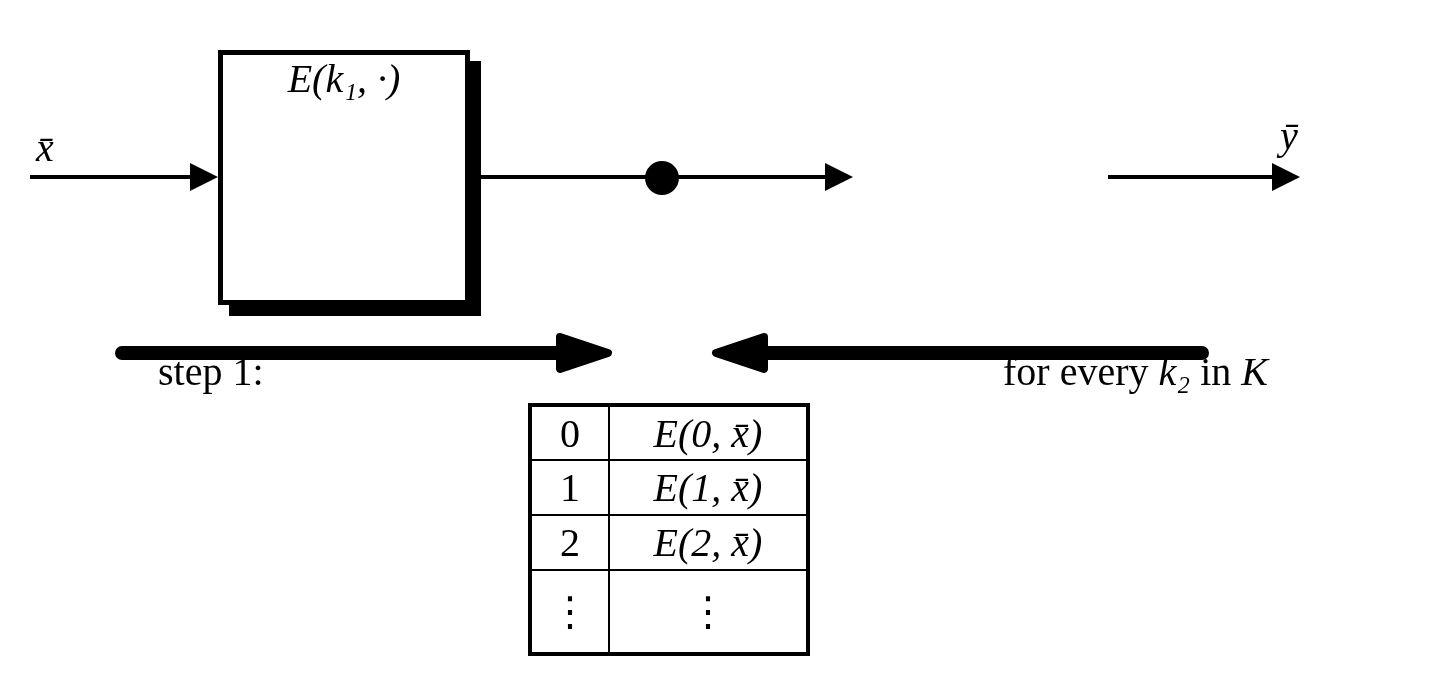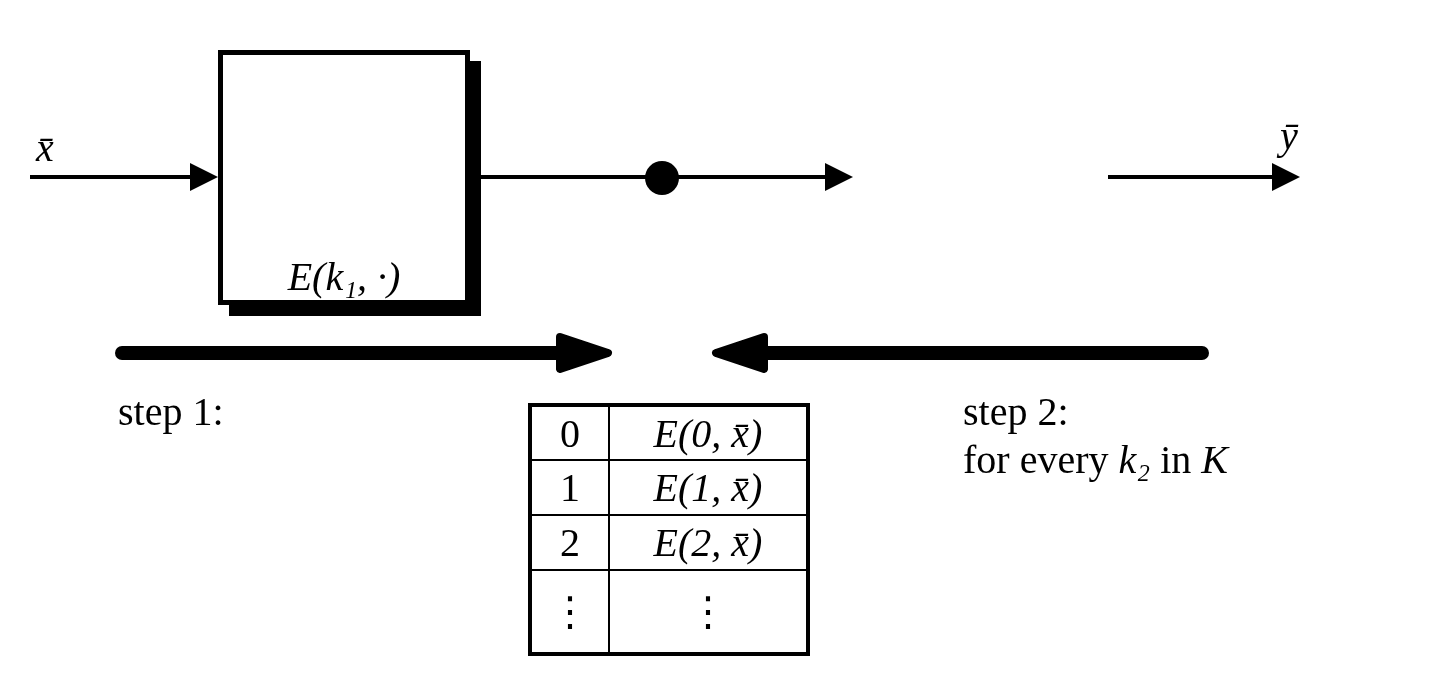--- a/index.html
+++ b/index.html
@@ -6,21 +6,21 @@
   .canvas{
     position:relative;width:1452px;height:680px;background:#ffffff;color:#000;
     font-family:"Liberation Serif","DejaVu Serif","DejaVu Sans",serif;
     overflow:hidden;
   }
   
   .block{
     position:absolute;top:50px;width:252px;height:255px;box-sizing:border-box;
     border:5px solid #000;background:#fff;
     box-shadow:11px 11px 0 0 #000;
-    display:flex;align-items:flex-end;justify-content:center;
+    display:flex;align-items:flex-start;justify-content:center;
     font-size:40px;font-style:italic;
   }
   .block1{left:218px;}
   .block2{left:853px;width:255px;}
   
   .hline{position:absolute;height:4px;background:#000;}
   .ahead{
     position:absolute;width:0;height:0;
     border-top:14px solid transparent;border-bottom:14px solid transparent;
     border-left:28px solid #000;
@@ -38,22 +38,23 @@
   
   .mathlabel{position:absolute;font-style:italic;font-size:40px;line-height:1;}
   .in-label{left:36px;top:128px;}
   .out-label{left:1280px;top:116px;}
   
   .stepsvg{position:absolute;top:331px;}
   .s1{left:108px;}
   .s2{left:706px;}
   
   .caption{
-    position:absolute;top:388px;font-size:40px;line-height:48px;
+    position:absolute;top:348px;font-size:40px;line-height:48px;
     white-space:nowrap;
+    margin-left:40px;
   }
   .c1{left:118px;}
   .c2{left:963px;}
   .m{font-style:italic;text-align:center;}
   
   .lookup{
     position:absolute;left:528px;top:403px;
     border-collapse:collapse;background:#fff;
   }
   .lookup,
@@ -99,21 +100,20 @@
   <svg class="stepsvg s2" width="510" height="44" viewBox="0 0 510 44">
     <line x1="58" y1="22" x2="496" y2="22" stroke="#000" stroke-width="14" stroke-linecap="round"></line>
     <polygon points="58,6 10,22 58,38" fill="#000" stroke="#000" stroke-width="8" stroke-linejoin="round"></polygon>
   </svg>
 
   <div class="caption c1">
     <div>step 1:</div>
   </div>
 
   <div class="caption c2">
-    <div>step 2:</div>
     <div>
       <span>for every </span><span class="m">k₂</span><span> in </span><span class="m">K</span>
     </div>
   </div>
 
   <table class="lookup">
     <tbody>
       <tr>
         <td class="key">0</td>
         <td class="val">E(0, x̄)</td>

